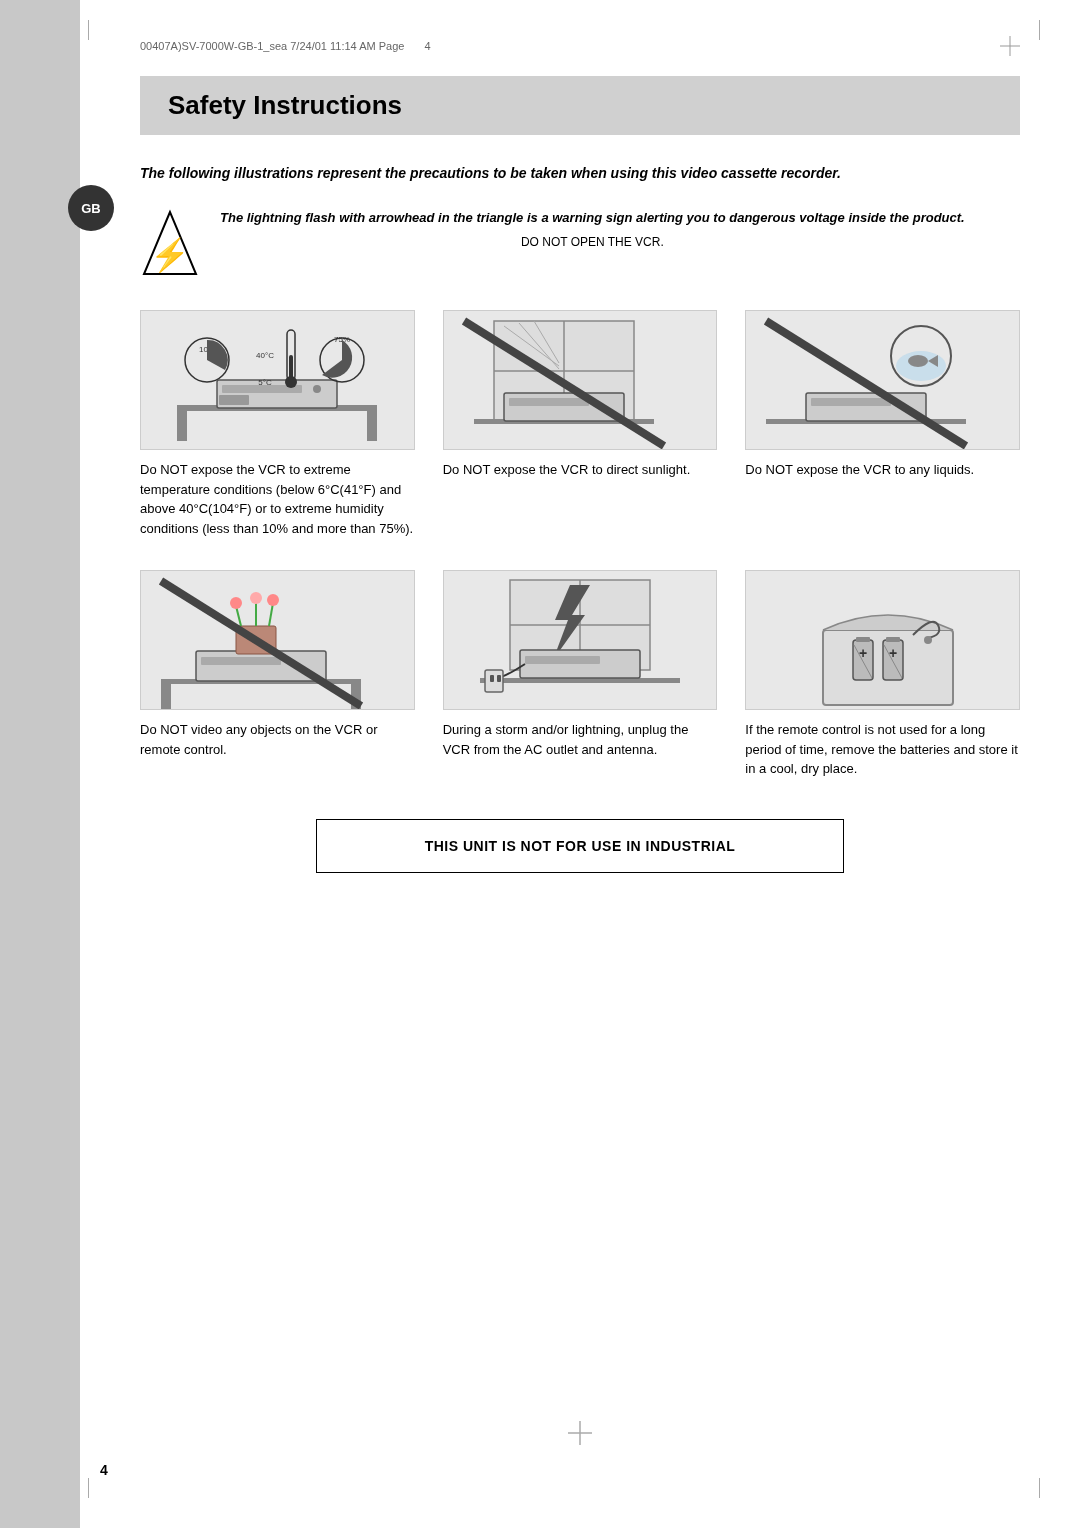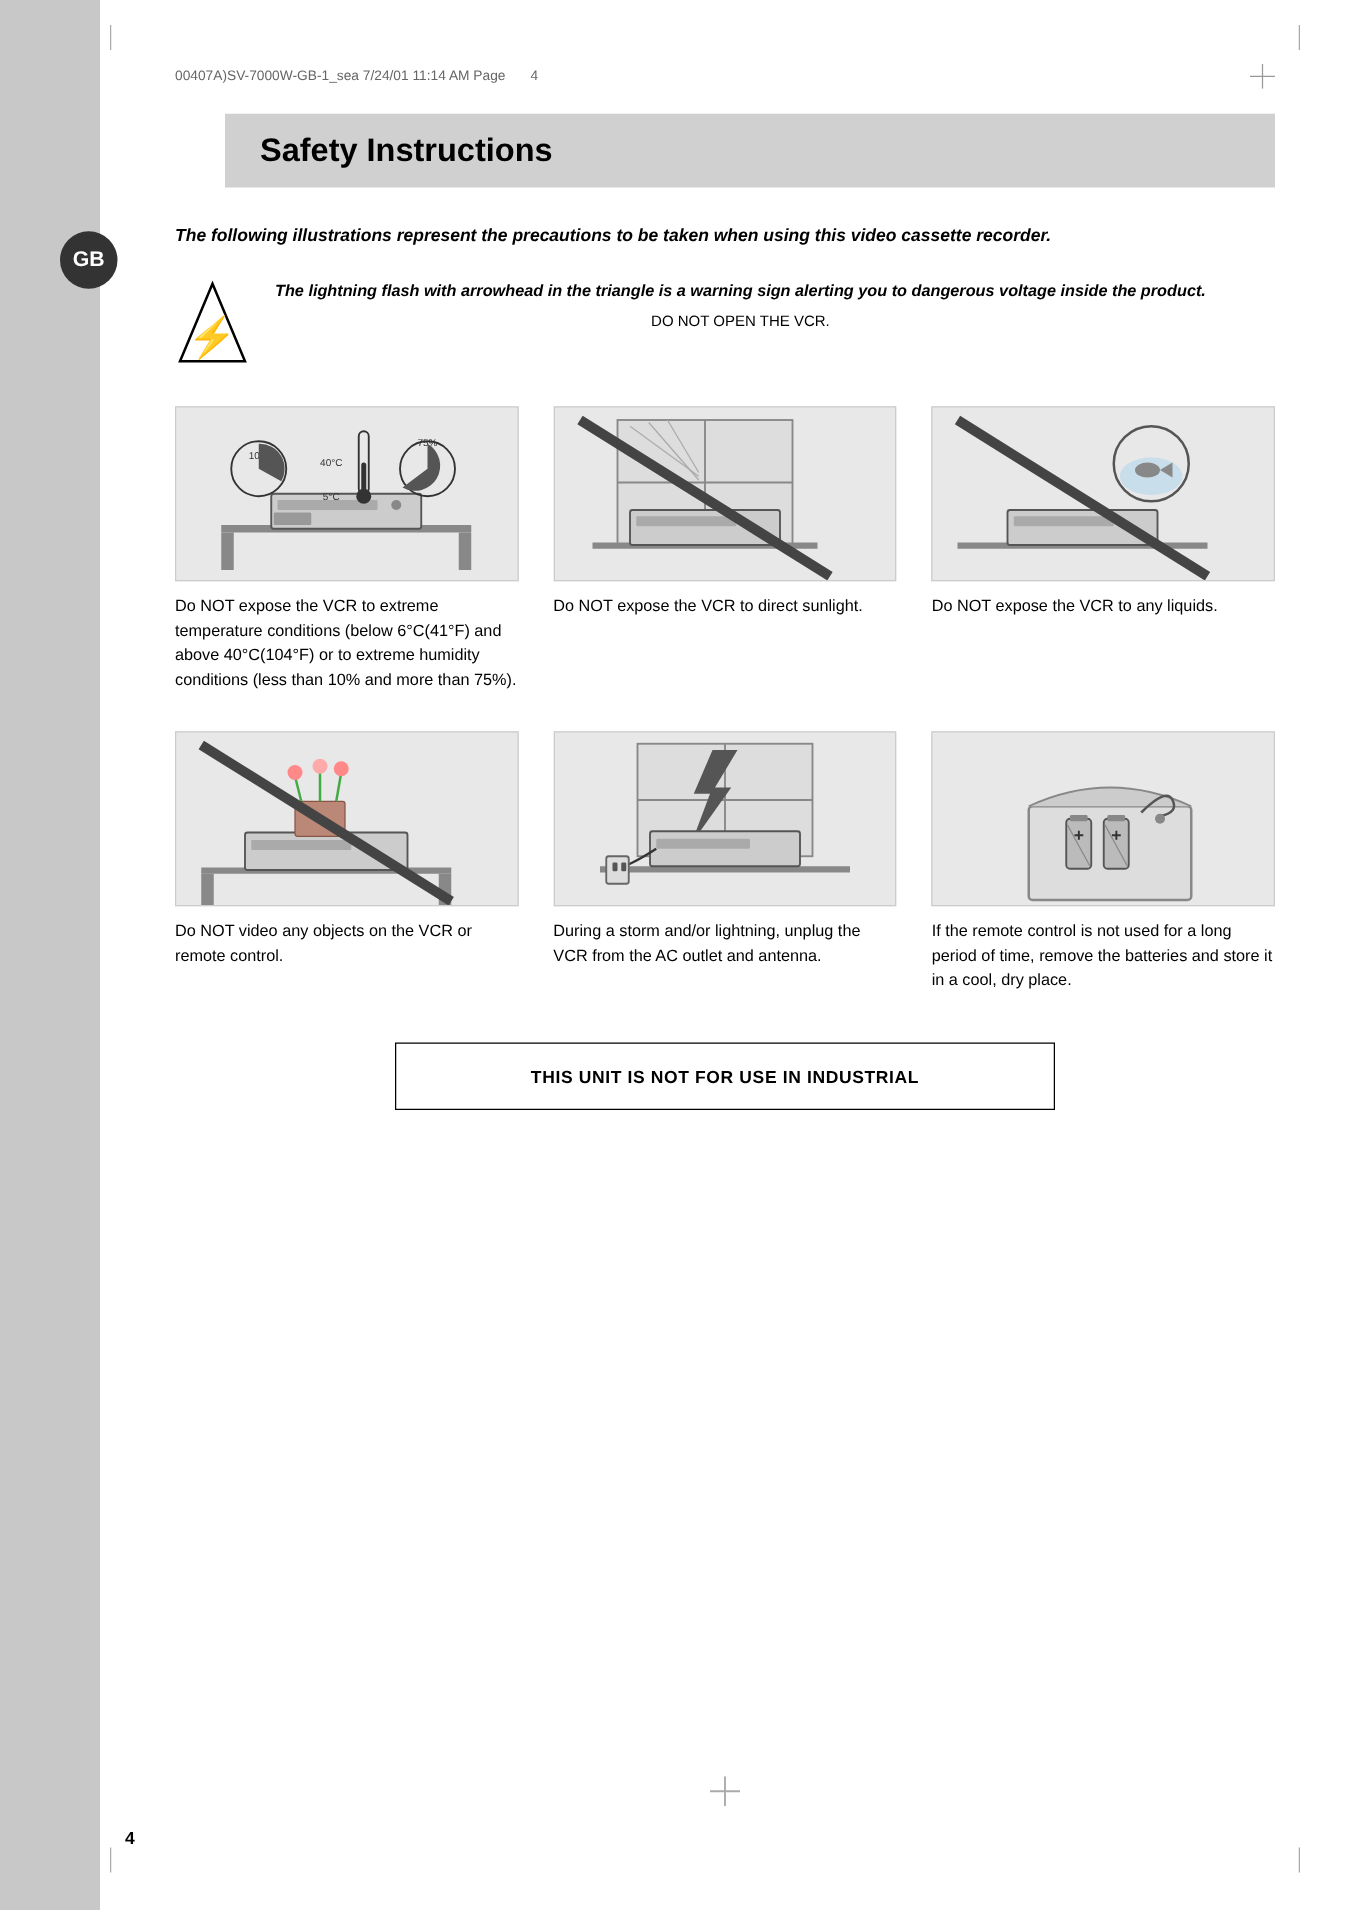--- a/index.html
+++ b/index.html
@@ -20,32 +20,32 @@
       left: 0;
       top: 0;
       width: 80px;
       height: 1528px;
       background: #c8c8c8;
     }
 
     
     .gb-badge {
       position: absolute;
-      left: 48px;
+      left: 68px;
       top: 185px;
       width: 46px;
       height: 46px;
       background: #333;
       border-radius: 50%;
       display: flex;
       align-items: center;
       justify-content: center;
       color: white;
       font-weight: bold;
-      font-size: 17px;
+      font-size: 13px;
       z-index: 10;
     }
 
     
     .page-number {
       position: absolute;
       left: 100px;
       bottom: 50px;
       font-size: 14px;
       font-weight: bold;
@@ -59,33 +59,32 @@
       right: 0;
       bottom: 0;
       padding: 30px 60px 60px 60px;
     }
 
     
     .header-meta {
       font-size: 11px;
       color: #666;
       margin-bottom: 20px;
-      margin-top: 21px;
+      margin-top: 6px;
       display: flex;
       align-items: center;
       gap: 20px;
     }
 
     
     .title-box {
       background: #d0d0d0;
       padding: 14px 28px;
       margin-bottom: 28px;
       margin-top: 10px;
-      margin-left: 40px;
     }
     .title-box h1 {
       font-size: 26px;
       font-weight: bold;
       color: #000;
     }
 
     
     .intro-text {
       font-style: italic;

